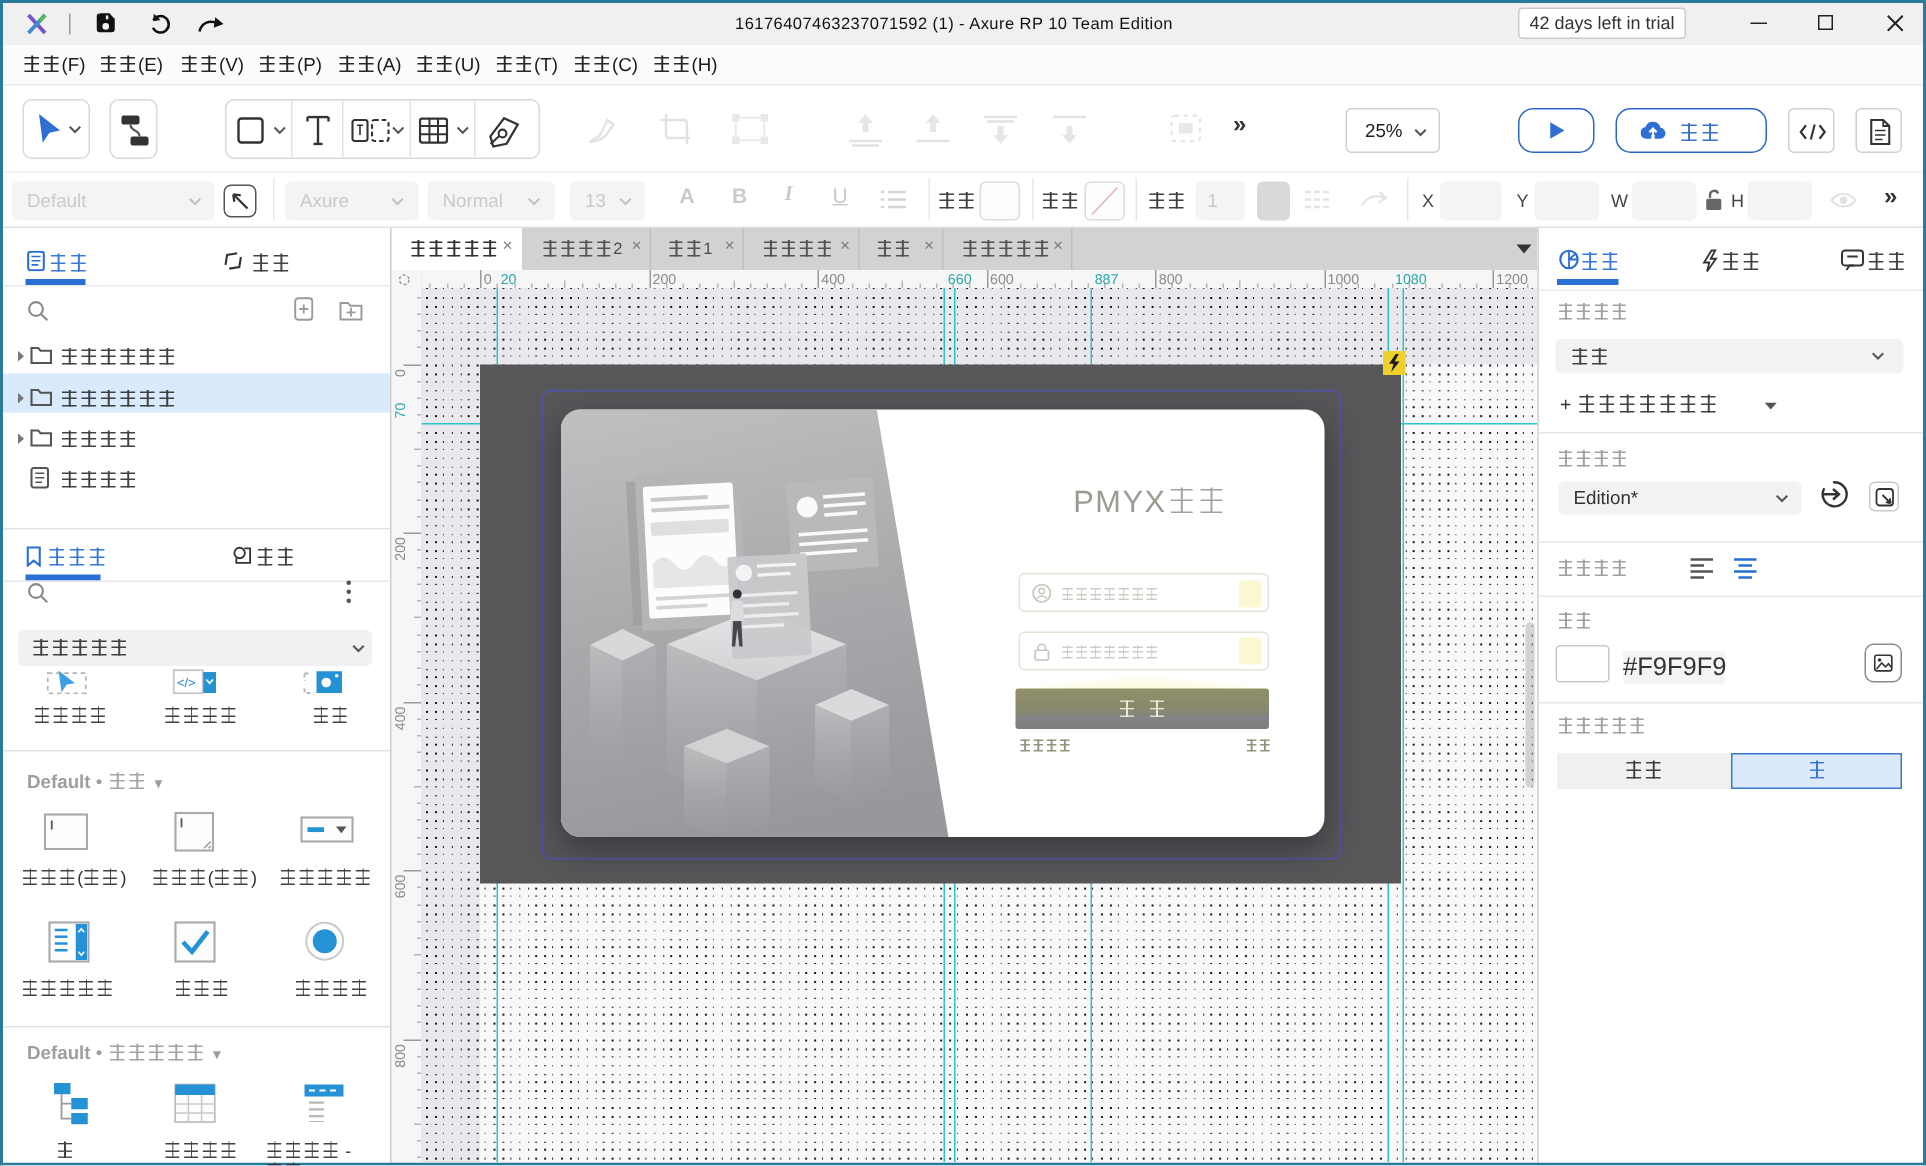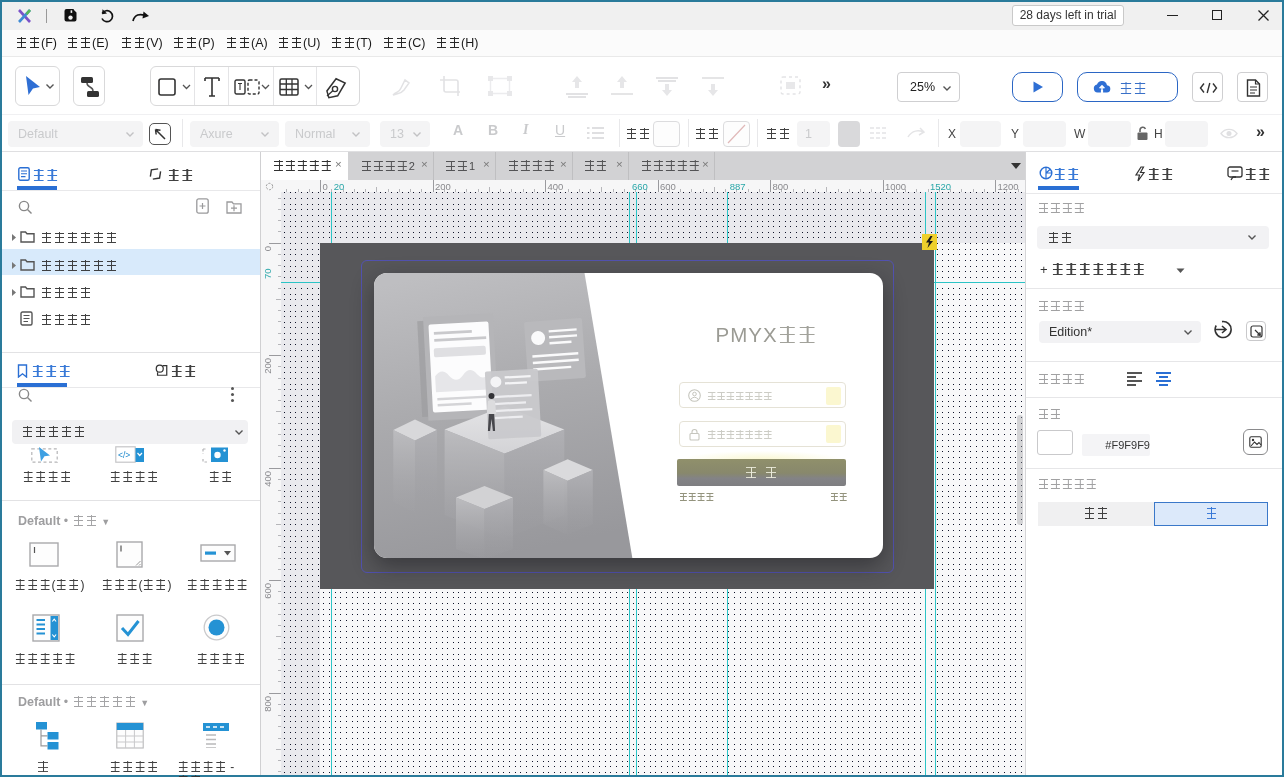--- a/index.html
+++ b/index.html
@@ -38,21 +38,22 @@
   <circle cx="7.5" cy="9.6" r="2.2" fill="#f0f0f0"></circle>
  </svg>
  <svg class="ab" style="left:97px;top:6px" width="16" height="16" viewBox="0 0 16 16">
   <path d="M3.2 5.5 A5.5 5.5 0 1 1 3 10.5" stroke="#111" stroke-width="1.7" fill="none"></path>
   <path d="M3.5 1.2 L3.2 6.2 L8 5.4 Z" fill="#111"></path>
  </svg>
  <svg class="ab" style="left:130px;top:8px" width="18" height="13" viewBox="0 0 18 13">
   <path d="M1 11 C2.5 4.5 8 3.5 13 5.5" stroke="#111" stroke-width="1.7" fill="none"></path>
   <path d="M11.5 1.5 L17 6 L10.5 8.5 Z" fill="#111"></path>
  </svg>
- <div class="ab" style="left:1010px;top:3px;width:112px;height:21px;background:#fff;border:1px solid #c9c9c9;border-radius:3px;font-size:12px;color:#333;text-align:center;line-height:19px">28 days left in trial</div>
+ <div class="ab" style="left:488px;top:8px;width:400px;font-size:11px;color:#111;letter-spacing:.3px">16176407463237071592 (1) - Axure RP 10 Team Edition</div>
+ <div class="ab" style="left:1010px;top:3px;width:112px;height:21px;background:#fff;border:1px solid #c9c9c9;border-radius:3px;font-size:12px;color:#333;text-align:center;line-height:19px">42 days left in trial</div>
  <div class="ab" style="left:1165px;top:13px;width:11px;height:1.4px;background:#222"></div>
  <div class="ab" style="left:1210px;top:8px;width:10px;height:10px;border:1.4px solid #222"></div>
  <svg class="ab" style="left:1256px;top:8px" width="11" height="11" viewBox="0 0 11 11">
       <path d="M0.5 0.5 L10.5 10.5 M10.5 0.5 L0.5 10.5" stroke="#222" stroke-width="1.3"></path>
     </svg>
 </div>
 
 <div class="ab" id="menubar" style="left:2px;top:30px;width:1280px;height:27px;background:#fbfbfb;border-bottom:1px solid #e9e9e9;font-size:12.5px;color:#1a1a1a">
  <div class="ab" style="left:13px;top:6px"><span class="zh c2"></span>(F)</div>
  <div class="ab" style="left:64px;top:6px"><span class="zh c2"></span>(E)</div>
@@ -529,21 +530,21 @@
       <b class="ab" style="left:41.50px;top:0.5px;font-weight:normal;font-size:9.5px;color:#8a8a8e;font-style:normal">0</b>
       <b class="ab" style="left:154.00px;top:0.5px;font-weight:normal;font-size:9.5px;color:#8a8a8e;font-style:normal">200</b>
       <b class="ab" style="left:266.50px;top:0.5px;font-weight:normal;font-size:9.5px;color:#8a8a8e;font-style:normal">400</b>
       <b class="ab" style="left:379.00px;top:0.5px;font-weight:normal;font-size:9.5px;color:#8a8a8e;font-style:normal">600</b>
       <b class="ab" style="left:491.50px;top:0.5px;font-weight:normal;font-size:9.5px;color:#8a8a8e;font-style:normal">800</b>
       <b class="ab" style="left:604.00px;top:0.5px;font-weight:normal;font-size:9.5px;color:#8a8a8e;font-style:normal">1000</b>
       <b class="ab" style="left:716.50px;top:0.5px;font-weight:normal;font-size:9.5px;color:#8a8a8e;font-style:normal">1200</b>
       <b class="ab" style="left:52.75px;top:0.5px;font-weight:normal;font-size:9.5px;color:#2aa7a9;font-style:normal">20</b>
       <b class="ab" style="left:350.88px;top:0.5px;font-weight:normal;font-size:9.5px;color:#2aa7a9;font-style:normal">660</b>
       <b class="ab" style="left:448.75px;top:0.5px;font-weight:normal;font-size:9.5px;color:#2aa7a9;font-style:normal">887</b>
-      <b class="ab" style="left:649.00px;top:0.5px;font-weight:normal;font-size:9.5px;color:#2aa7a9;font-style:normal">1520</b>
+      <b class="ab" style="left:649.00px;top:0.5px;font-weight:normal;font-size:9.5px;color:#2aa7a9;font-style:normal">1080</b>
     </div>
  <div class="ab" id="vruler" style="left:0;top:40px;width:20px;height:583px;background:#f6f6f7;overflow:hidden">
       <i class="ab" style="left:17px;top:5.50px;width:3px;height:1px;background:#b6b6ba"></i>
       <i class="ab" style="left:17px;top:16.75px;width:3px;height:1px;background:#b6b6ba"></i>
       <i class="ab" style="left:17px;top:28.00px;width:3px;height:1px;background:#b6b6ba"></i>
       <i class="ab" style="left:17px;top:39.25px;width:3px;height:1px;background:#b6b6ba"></i>
       <i class="ab" style="left:8px;top:50.50px;width:12px;height:1px;background:#9a9a9e"></i>
       <i class="ab" style="left:17px;top:61.75px;width:3px;height:1px;background:#b6b6ba"></i>
       <i class="ab" style="left:17px;top:73.00px;width:3px;height:1px;background:#b6b6ba"></i>
       <i class="ab" style="left:17px;top:84.25px;width:3px;height:1px;background:#b6b6ba"></i>
@@ -837,21 +838,21 @@
  <div class="ab" style="left:12px;top:221px;font-size:11.5px;color:#9a9a9c"><span class="zh c4"></span></div>
  <svg class="ab" style="left:100px;top:219px" width="17" height="16" viewBox="0 0 17 16">
       <path d="M1 2 H16 M1 6 H10 M1 10 H16 M1 14 H10" stroke="#555" stroke-width="1.8"></path>
     </svg>
  <svg class="ab" style="left:129px;top:219px" width="17" height="16" viewBox="0 0 17 16">
       <path d="M1 2 H16 M4 6 H13 M1 10 H16 M4 14 H13" stroke="#2a6fd4" stroke-width="1.8"></path>
     </svg>
  <div class="ab" style="left:0;top:245.3px;width:256px;height:1px;background:#e6e6e8"></div>
  <div class="ab" style="left:12px;top:256px;font-size:11.5px;color:#9a9a9c"><span class="zh c2"></span></div>
  <div class="ab" style="left:11px;top:278px;width:36px;height:25px;background:#fff;border:1px solid #c9c9cb;border-radius:3px"></div>
- <div class="ab" style="left:56px;top:282px;width:68px;height:22px;background:#f4f4f6;border-radius:2px;text-align:right;line-height:22px;font-size:11px">#F9F9F9</div>
+ <div class="ab" style="left:56px;top:282px;width:68px;height:22px;background:#f4f4f6;border-radius:2px;text-align:right;line-height:22px;font-size:17px">#F9F9F9</div>
  <div class="ab" style="left:217px;top:277px;width:25px;height:26px;border:1.3px solid #8a8a8c;border-radius:6px">
   <svg class="ab" style="left:5px;top:6px" width="13" height="12" viewBox="0 0 13 12">
         <rect x="0.8" y="0.8" width="11.4" height="10.4" rx="1.5" stroke="#333" stroke-width="1.1" fill="none"></rect>
         <circle cx="4" cy="4" r="1.2" fill="#333"></circle>
         <path d="M2 10 L5.5 6 L8 8.5 L10 6.5 L12 9" stroke="#333" stroke-width="1.1" fill="none"></path>
       </svg>
  </div>
  <div class="ab" style="left:0;top:315.7px;width:256px;height:1px;background:#e6e6e8"></div>
  <div class="ab" style="left:12px;top:326px;font-size:11.5px;color:#9a9a9c"><span class="zh c5"></span></div>
  <div class="ab" style="left:12px;top:349.5px;width:116px;height:24px;background:#f0f0f1">

